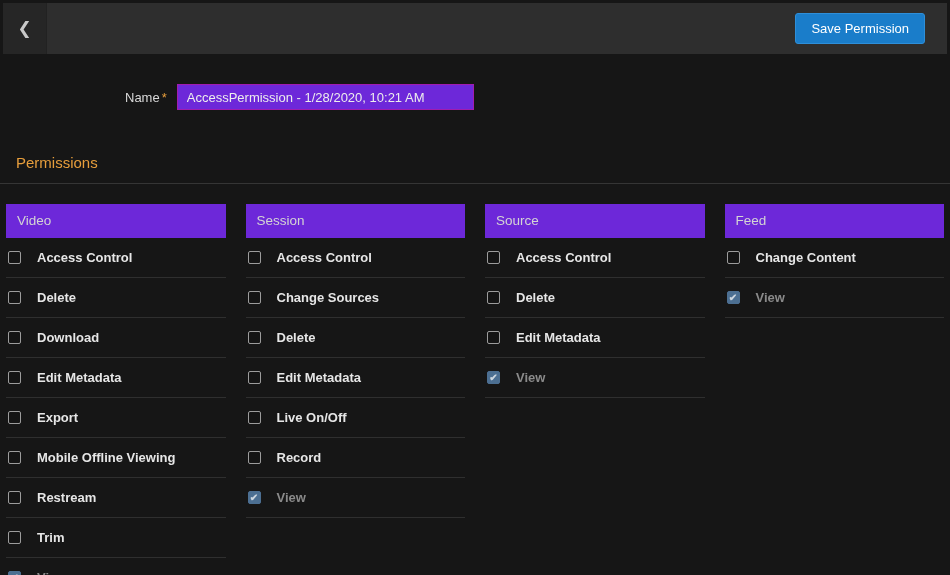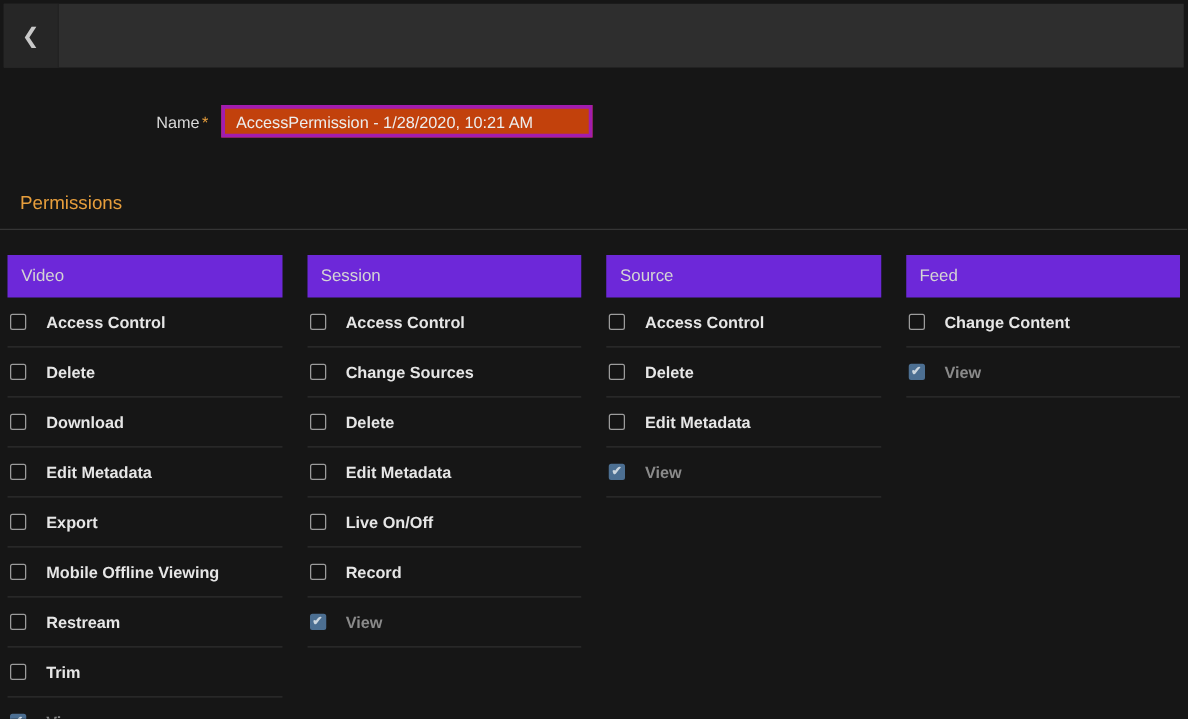--- a/index.html
+++ b/index.html
@@ -52,22 +52,22 @@
   }
   .name-label {
     font-size: 13px;
     color: #d9d9d9;
     margin-right: 10px;
   }
   .req { color: var(--accent, #e79e3c); margin-left: 2px; }
   .name-input {
     width: 297px;
     height: 26px;
-    background: #c2410c;
-    border: 3px solid #a21caf;
+    background: #6d28d9;
+    border: 1px solid #a21caf;
     color: #ededed;
     font-size: 13px;
     font-family: "Liberation Sans", sans-serif;
     padding: 0 9px;
     outline: none;
   }
 
   
   .section-title {
     margin: 44px 0 12px 16px;
@@ -127,20 +127,21 @@
     line-height: 1;
   }
 </style>
 </head>
 <body>
 
 <div class="topbar">
   <button class="back-btn">
     <span>❮</span>
   </button>
+  <button class="save-btn">Save Permission</button>
 </div>
 
 <div class="name-row">
   <span class="name-label"><span>Name</span><span class="req">*</span></span>
   <input class="name-input" type="text" value="AccessPermission - 1/28/2020, 10:21 AM" style="">
 </div>
 
 <div class="section-title">Permissions</div>
 <hr class="divider">
 

